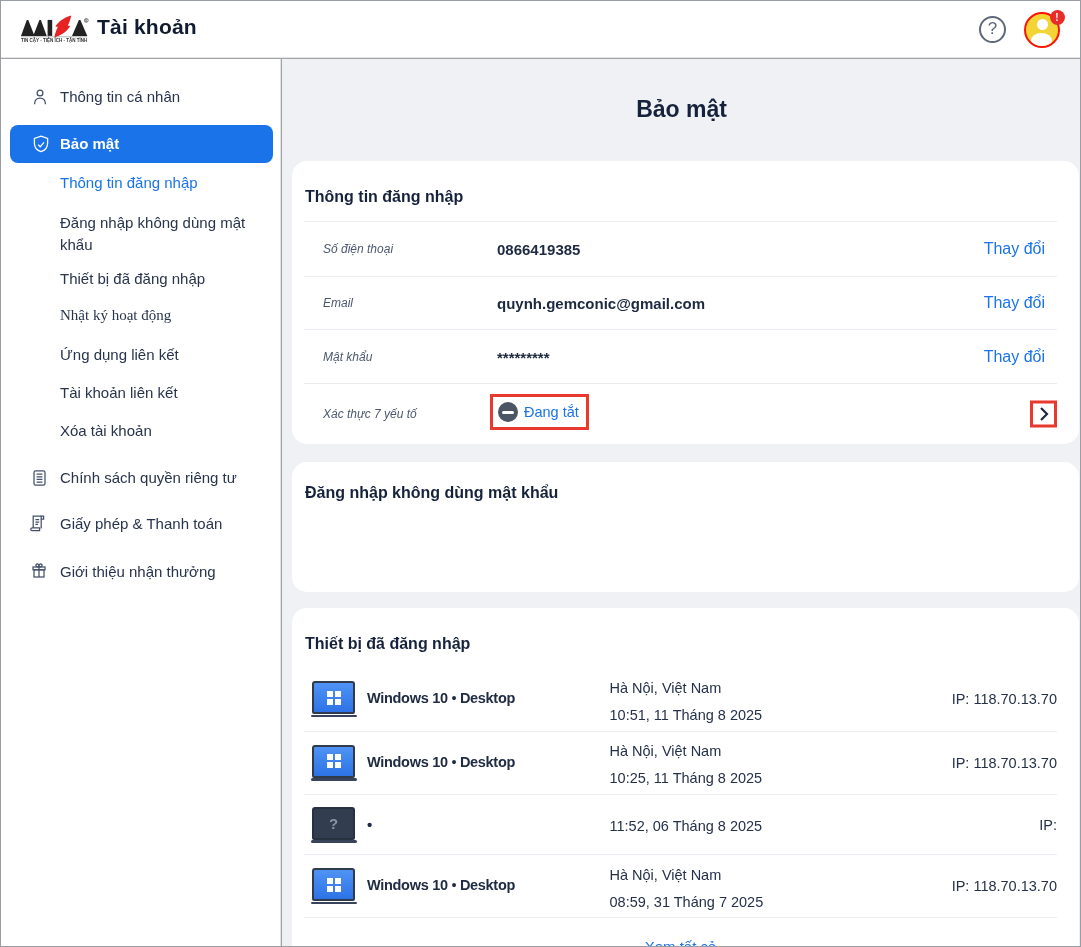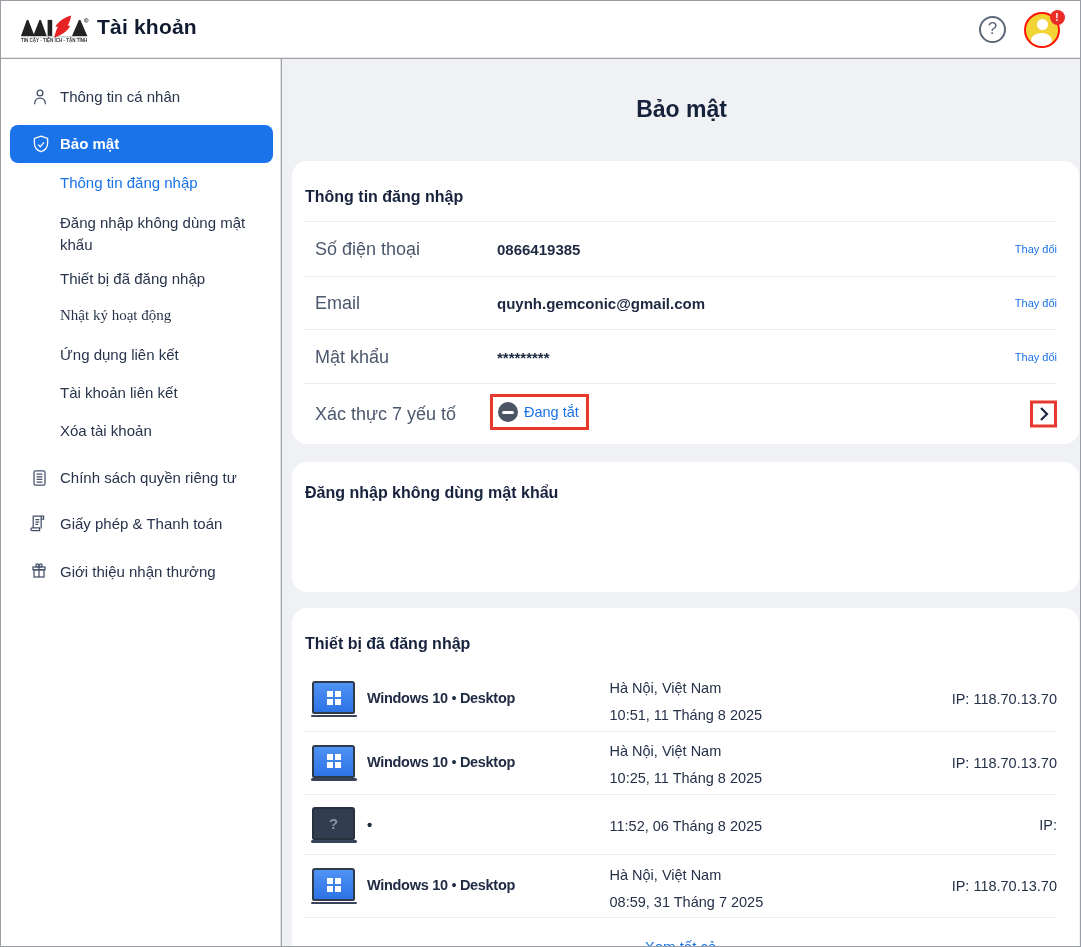--- a/index.html
+++ b/index.html
@@ -18,23 +18,23 @@
 .sicon { position:absolute; left:31px; }
 .pill { position:absolute; left:9px; top:66px; width:263px; height:38px; background:#1b73e9; border-radius:8px; }
 .pill-text { position:absolute; left:50px; top:10px; color:#fff; font-weight:700; font-size:15px; }
 .sub { position:absolute; left:59px; font-size:15px; color:#28344c; white-space:nowrap; }
 .content { position:absolute; left:281px; top:58px; width:799px; height:888px; background:#eff1f4; overflow:hidden; }
 .ctitle { position:absolute; left:0; top:36.5px; width:799px; text-align:center; font-size:23px; font-weight:700; color:#16223c; }
 .csub { position:absolute; left:0; top:69px; width:799px; text-align:center; font-size:15px; color:#2b3750; }
 .card { position:absolute; left:10px; width:787px; background:#fff; border-radius:15px; }
 .card-title { position:absolute; left:13px; font-size:16px; font-weight:700; color:#16223c; }
 .trow { position:absolute; left:12px; width:753px; border-top:1px solid #e9ecf0; }
-.lab { position:absolute; left:11px; top:50%; transform:translateY(-50%); font-size:18px; color:#4c586e; }
+.lab { position:absolute; left:19px; top:50%; transform:translateY(-50%); font-size:12px; color:#4c586e;font-style:italic; }
 .val { position:absolute; left:193px; top:50%; transform:translateY(-50%); font-size:15px; font-weight:700; color:#1d2940; }
-.chg { position:absolute; right:0; top:50%; transform:translateY(-50%); font-size:11px; color:#1a73e8; }
+.chg { position:absolute; right:12px; top:50%; transform:translateY(-50%); font-size:16px; color:#1a73e8; }
 .redbox { position:absolute; left:186px; top:calc(50% - 2px); transform:translateY(-50%); border:3px solid #e8392f; height:36px; display:flex; align-items:center; padding:0 7px 0 5px;text-align:center; }
 .minus { width:20px; height:20px; border-radius:50%; background:#4b5564; position:relative; margin-right:6px; flex:none; }
 .minus::after { content:""; position:absolute; left:4px; top:8.5px; width:12px; height:3px; background:#fff; border-radius:2px; }
 .dang { font-size:14.5px; color:#1a73e8; }
 .chevbox { position:absolute; right:0; top:50%; transform:translateY(-50%); width:27px; height:27px; border:3px solid #e8392f; }
 .drow { position:absolute; left:12px; width:753px; border-top:1px solid #e9ecf0; }
 .dev-ic { position:absolute; left:6px; top:50%; transform:translateY(-50%); width:47px; height:36px; }
 .scr { position:absolute; left:2px; top:0; width:43px; height:33px; background:linear-gradient(180deg,#4f93f4,#2d73e6); border:2px solid #2f3a4a; border-radius:3px 3px 2px 2px; }
 .scr.dark { background:#323d4f; border-color:#28323f; }
 .base { position:absolute; left:0.5px; top:33.5px; width:46px; height:2.8px; background:#39445a; border-radius:1.5px; }

